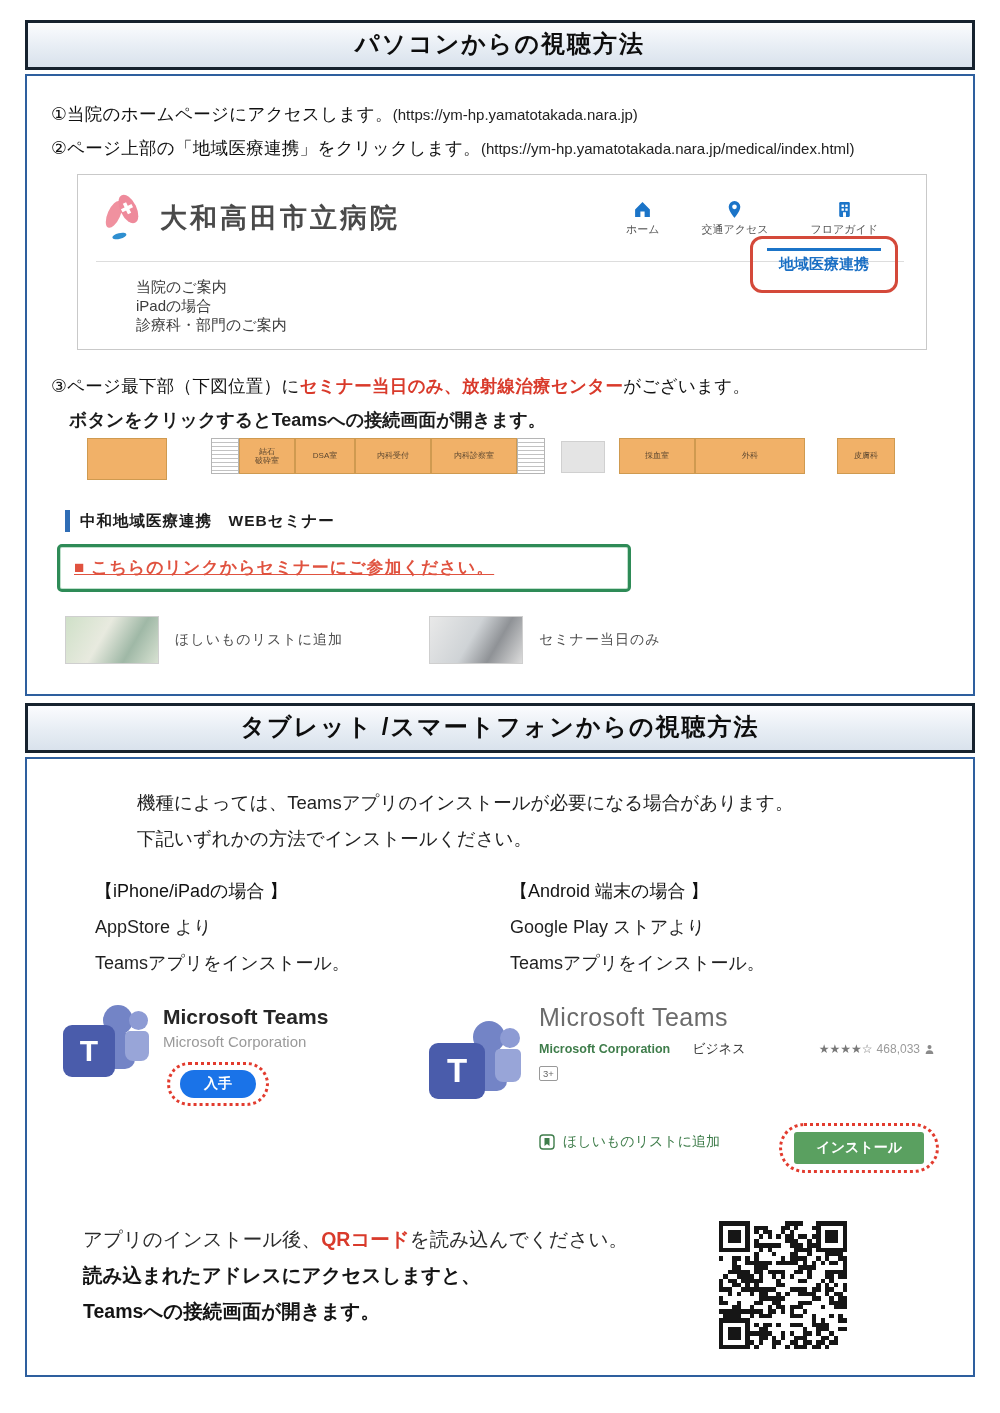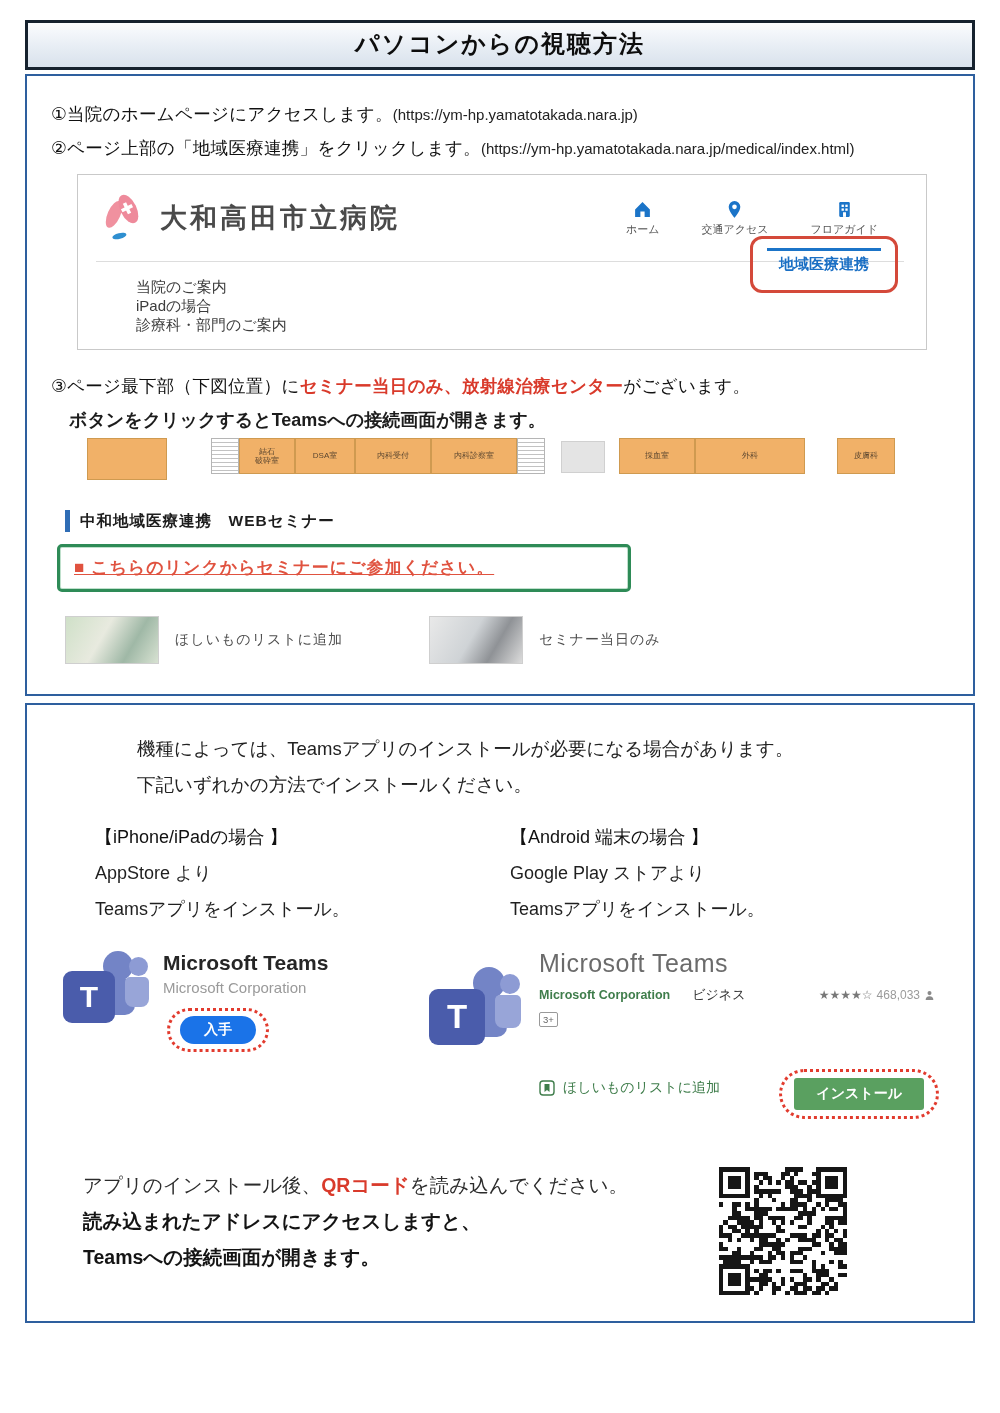--- a/index.html
+++ b/index.html
@@ -263,20 +263,23 @@
     </div>
 
     <div class="thumb-row">
       <div class="thumb t1"></div>
       <div class="thumb-label">ほしいものリストに追加</div>
       <div class="thumb t2"></div>
       <div class="thumb-label">セミナー当日のみ</div>
     </div>
   </div>
 
+  <div class="sec-header">
+    <span>タブレット /スマートフォンからの視聴方法</span>
+  </div>
   <div class="sec-box box-tab">
     <div class="intro-lines">
         <div>機種によっては、Teamsアプリのインストールが必要になる場合があります。</div>
         <div>下記いずれかの方法でインストールください。</div>
       </div>
 
     <div class="dev-cols">
       <div class="dev-col left">
         <div class="hd">【iPhone/iPadの場合 】</div>
         <div>AppStore より</div>

